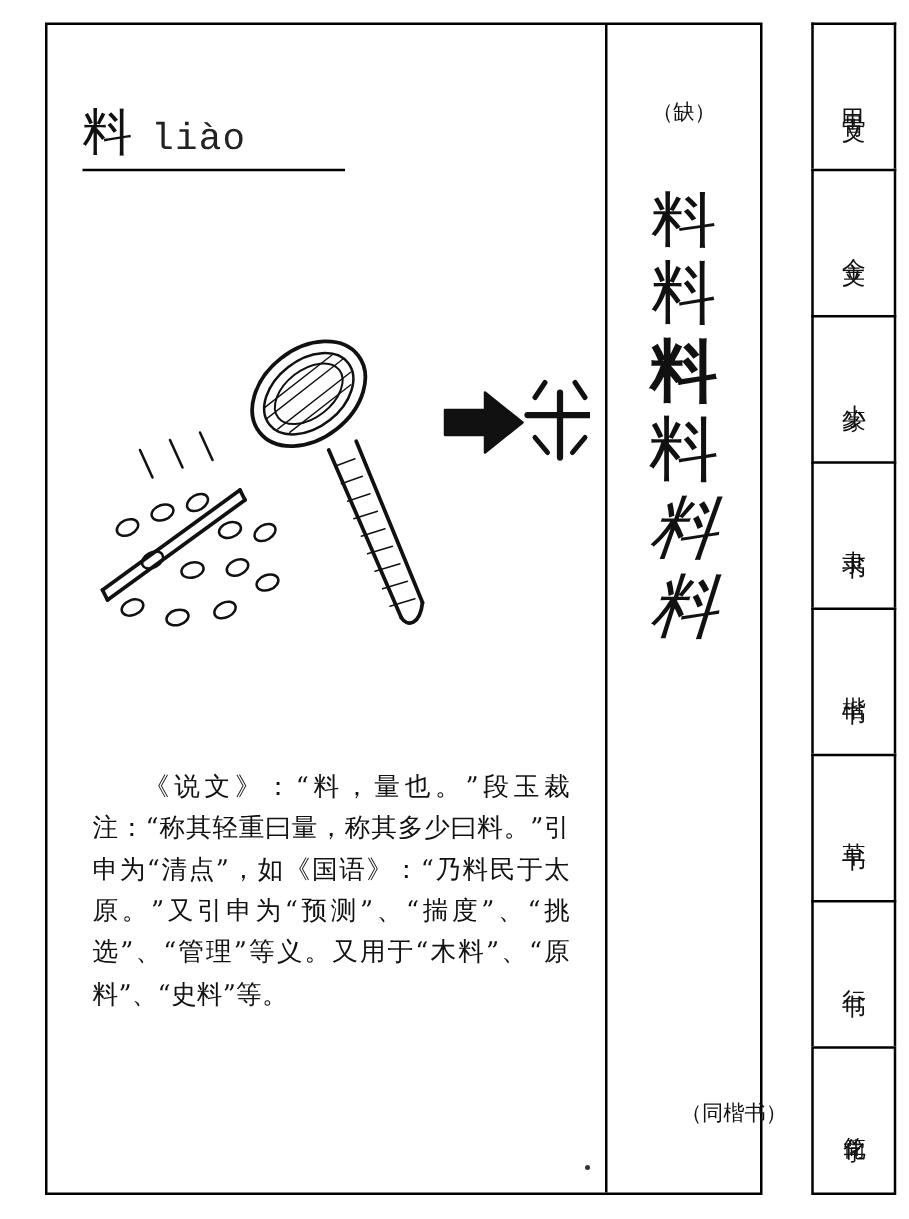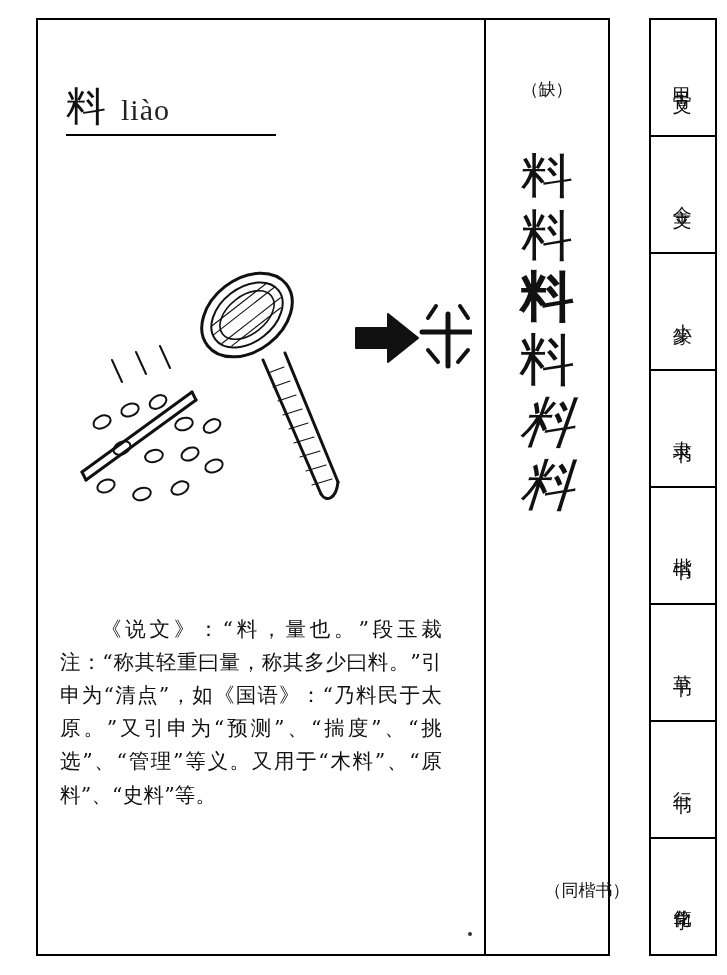--- a/index.html
+++ b/index.html
@@ -67,41 +67,41 @@
   }
   .headword-char {
     font-size: 40px;
     line-height: 1;
     font-family: "DejaVu Serif", "Liberation Serif", serif;
     letter-spacing: 1px;
   }
   .headword-pinyin {
     font-size: 30px;
     line-height: 1;
-    font-family: Liberation Serif, serif;
+    font-family: Liberation Mono, monospace;
     color: #222;
     letter-spacing: 1px;
   }
 
   
   .illustration {
     position: absolute;
     left: 24px;
     top: 190px;
     width: 410px;
     height: 300px;
   }
   .illustration svg {
     display: block;
   }
 
   
   .explanation {
     position: absolute;
-    left: 22px;
+    left: 36px;
     top: 572px;
     width: 382px;
     font-family: "DejaVu Serif", "Liberation Serif", serif;
     font-size: 20.5px;
     line-height: 1.62;
     text-align: justify;
     text-indent: 2em;
     letter-spacing: 0.2px;
     color: #111;
   }

